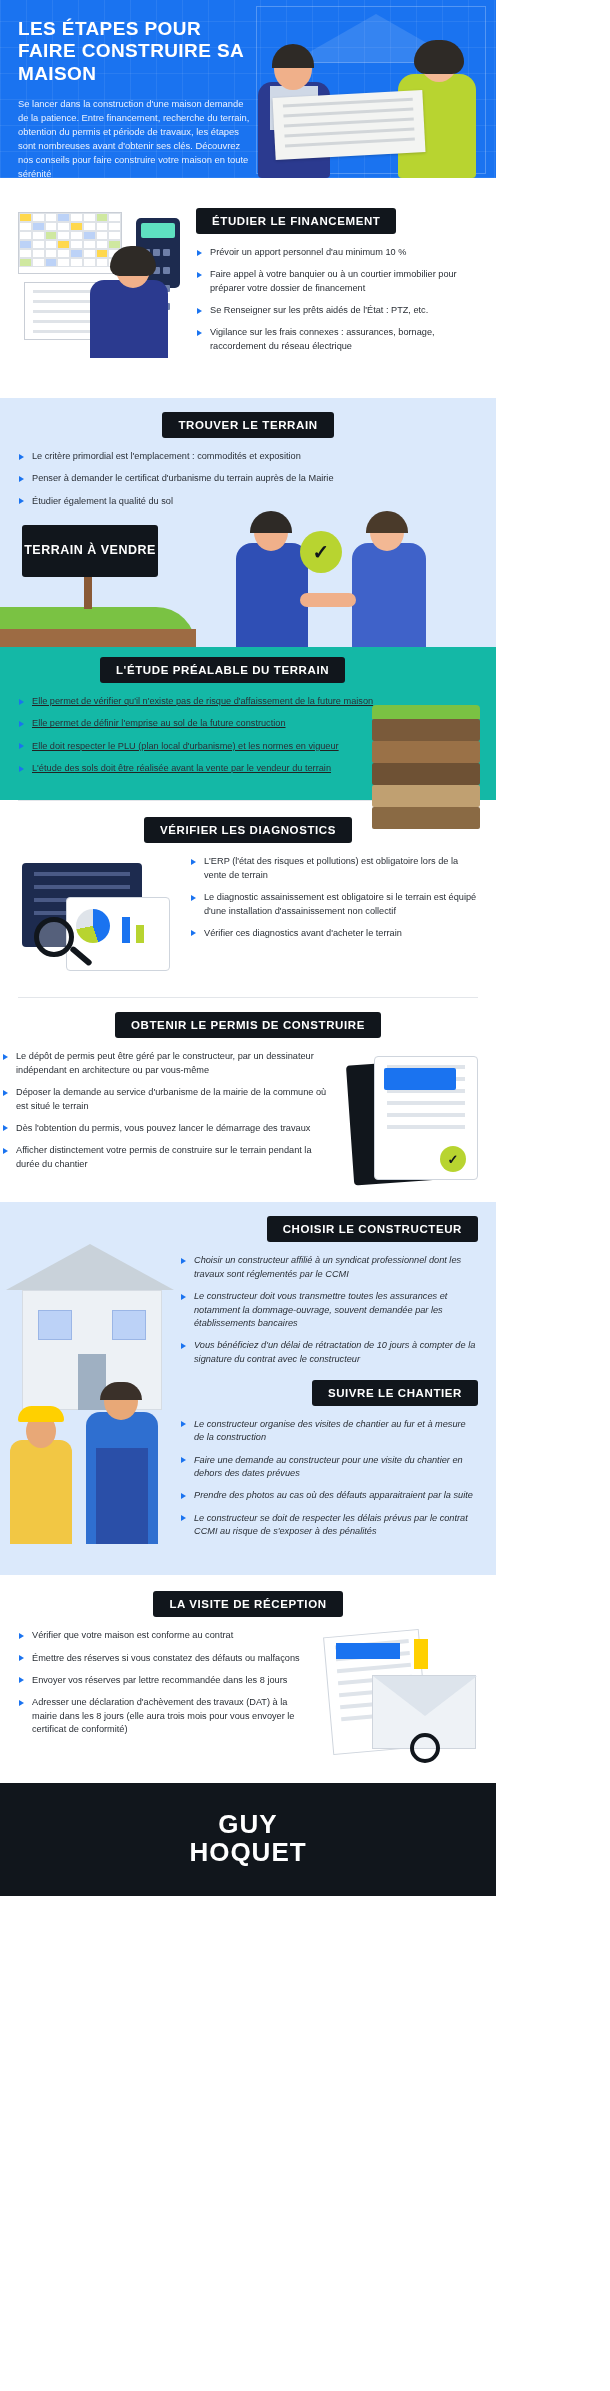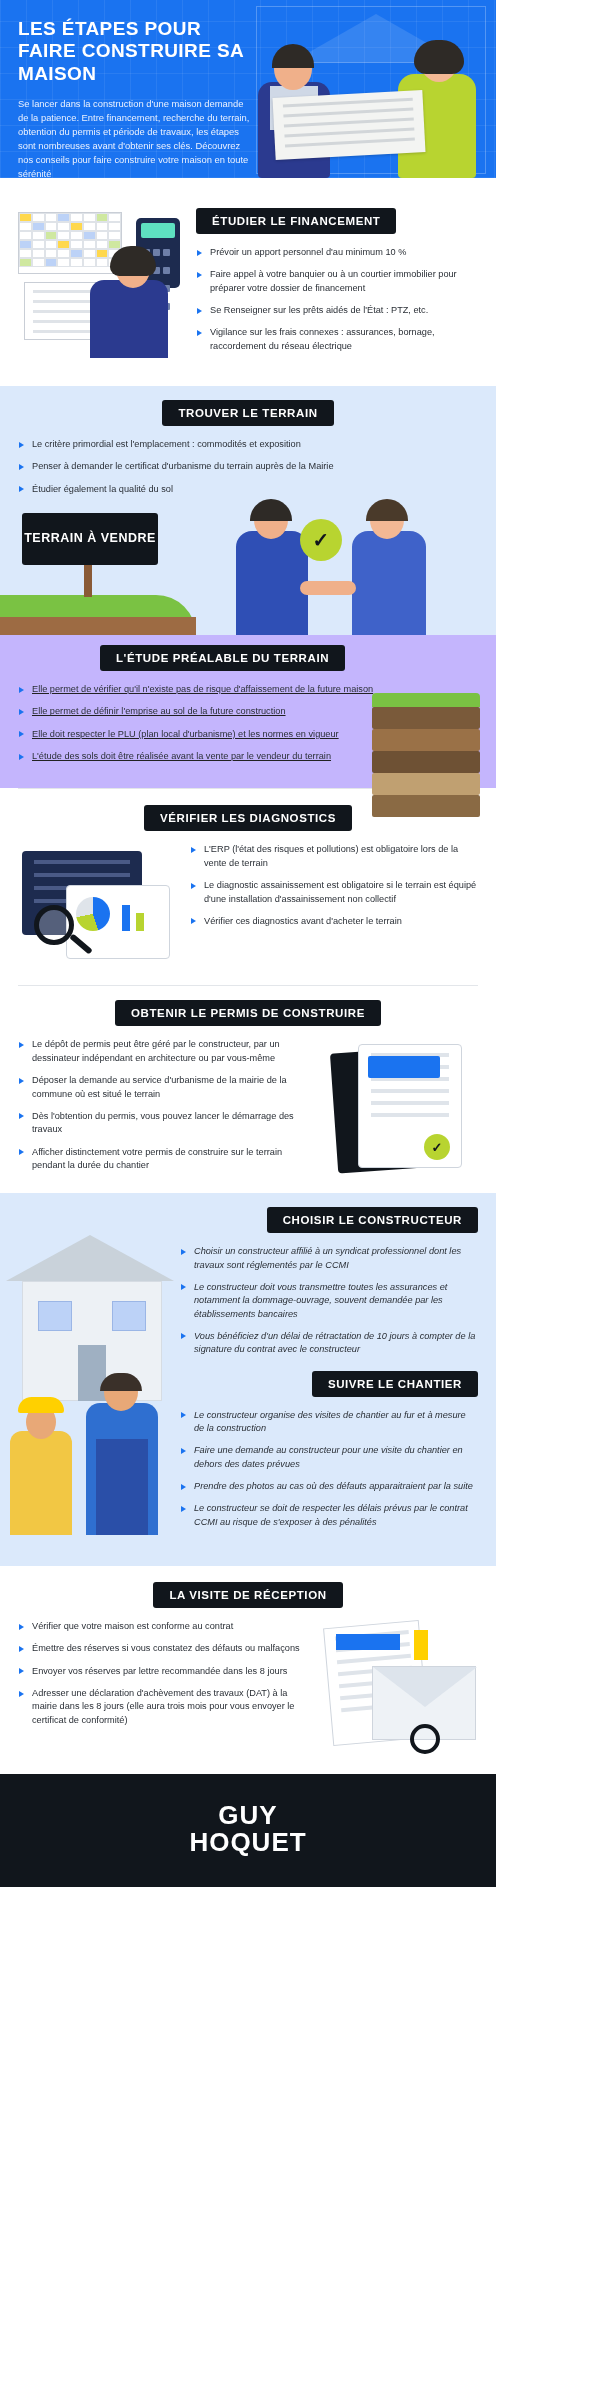--- a/index.html
+++ b/index.html
@@ -51,21 +51,21 @@
   .c-man-head{position:absolute;left:34px;bottom:88px;width:38px;height:42px;background:#f0b08a;border-radius:50%;}
   .c-man-hair{position:absolute;left:32px;bottom:110px;width:42px;height:24px;background:#2e2a26;border-radius:22px 22px 0 0;}
   .c-man-tee{position:absolute;left:30px;bottom:48px;width:48px;height:44px;background:#cfd8e6;}
   .c-wom-body{position:absolute;right:14px;bottom:0;width:78px;height:104px;background:#b8d430;border-radius:16px 16px 4px 4px;}
   .c-wom-head{position:absolute;right:32px;bottom:96px;width:38px;height:42px;background:#f3b894;border-radius:50%;}
   .c-wom-hair{position:absolute;right:26px;bottom:104px;width:50px;height:34px;background:#2e2a26;border-radius:25px 25px 14px 14px;}
   .c-paper{position:absolute;left:34px;bottom:22px;width:150px;height:62px;background:#f3f4f2;transform:rotate(-3deg);box-shadow:0 1px 3px rgba(0,0,0,.2);}
   .c-paper i{display:block;height:3px;background:#d2d6d9;margin:7px 10px;}
 
   
-  .section { position: relative; padding: 16px 0 14px 0; }
+  .section { position: relative; padding: 16px 0 26px 0; }
   .sec-head {
     display: flex; align-items: center; gap: 0; margin-bottom: 12px;
   }
   .sec-title {
     background: #11161c; color: #fff; font-weight: bold;
     font-size: 11.5px; letter-spacing: 0.6px; text-transform: uppercase;
     padding: 7px 16px; border-radius: 3px; display:inline-block;
   }
   .head-center { justify-content: center; }
   .head-left2 { padding-left: 100px; }
@@ -110,21 +110,21 @@
   .hs-a{position:absolute;left:236px;bottom:0;width:72px;height:104px;background:#2f4fb5;border-radius:16px 16px 0 0;}
   .hs-ah{position:absolute;left:254px;bottom:96px;width:34px;height:38px;background:#f0b08a;border-radius:50%;}
   .hs-ahr{position:absolute;left:250px;bottom:114px;width:42px;height:22px;background:#2e2a26;border-radius:21px 21px 0 0;}
   .hs-b{position:absolute;left:352px;bottom:0;width:74px;height:104px;background:#3f62c9;border-radius:16px 16px 0 0;}
   .hs-bh{position:absolute;left:370px;bottom:96px;width:34px;height:38px;background:#f3b894;border-radius:50%;}
   .hs-bhr{position:absolute;left:366px;bottom:114px;width:42px;height:22px;background:#4a3a2a;border-radius:21px 21px 0 0;}
   .check{position:absolute;left:300px;bottom:74px;width:42px;height:42px;border-radius:50%;background:#b8d430;display:flex;align-items:center;justify-content:center;color:#11161c;font-size:20px;font-weight:bold;}
   .hands{position:absolute;left:300px;bottom:40px;width:56px;height:14px;background:#f0b08a;border-radius:7px;}
 
   
-  .s3 { background:#c4b5fd; padding: 10px 0 16px 0;}
+  .s3 { background:#14b8a6; padding: 10px 0 16px 0;}
   .s3 .body{ padding: 0 18px; width: 430px; text-decoration: underline;}
   .soil{position:absolute;right:16px;top:58px;width:108px;height:124px;}
   .soil div{height:22px;border-radius:2px;}
   .soil .s-g{height:14px;background:#7ac243;border-radius:4px 4px 0 0;}
   .soil .s1c{background:#7a5a3a;} .soil .s2c{background:#9a7147;} .soil .s3c{background:#6e5134;} .soil .s4c{background:#c0a071;} .soil .s5c{background:#8a6a44;}
 
   
   .s4 { padding: 16px 0 12px 0;}
   .s4 .wrap{display:flex;padding:0 18px;gap:12px;}
   .s4 .art{width:160px;height:130px;position:relative;flex:none;}
@@ -132,21 +132,21 @@
   .doc-dark i{display:block;height:4px;background:#4a5a86;margin:9px 12px;}
   .doc-white{position:absolute;left:48px;top:42px;width:104px;height:74px;background:#fff;border:1px solid #cfd5dd;border-radius:4px;}
   .pie{position:absolute;left:58px;top:54px;width:34px;height:34px;border-radius:50%;background:conic-gradient(#1a73f0 0 45%, #b8d430 45% 72%, #dfe4ea 72% 100%);}
   .bar-s{position:absolute;left:104px;top:62px;width:8px;height:26px;background:#1a73f0;}
   .bar-s2{position:absolute;left:118px;top:70px;width:8px;height:18px;background:#b8d430;}
   .magn{position:absolute;left:16px;top:62px;width:40px;height:40px;border:5px solid #11161c;border-radius:50%;background:rgba(255,255,255,.25);}
   .magn-h{position:absolute;left:50px;top:98px;width:26px;height:6px;background:#11161c;transform:rotate(40deg);border-radius:3px;}
 
   
   .s5{padding:14px 0 12px 0;}
-  .s5 .wrap{display:flex;padding:0 18px;gap:12px;}
+  .s5 .wrap{display:flex;padding:0 2px;gap:12px;}
   .s5 .art{width:150px;height:140px;position:relative;flex:none;}
   .p-dark{position:absolute;left:6px;top:12px;width:104px;height:120px;background:#11161c;border-radius:4px;transform:rotate(-4deg);}
   .p-white{position:absolute;left:30px;top:6px;width:104px;height:124px;background:#fff;border:1px solid #cfd5dd;border-radius:4px;}
   .p-white i{display:block;height:4px;background:#dfe4ea;margin:8px 12px;}
   .p-blue{position:absolute;left:40px;top:18px;width:72px;height:22px;background:#1a73f0;border-radius:2px;}
   .p-check{position:absolute;left:96px;top:96px;width:26px;height:26px;border-radius:50%;background:#b8d430;display:flex;align-items:center;justify-content:center;font-size:13px;color:#11161c;font-weight:bold;}
 
   
   .s6 { background:#dbe9fb; padding: 14px 0 10px 0; position:relative;}
   .s6 .body{padding:0 18px 0 180px;font-style:italic;}

